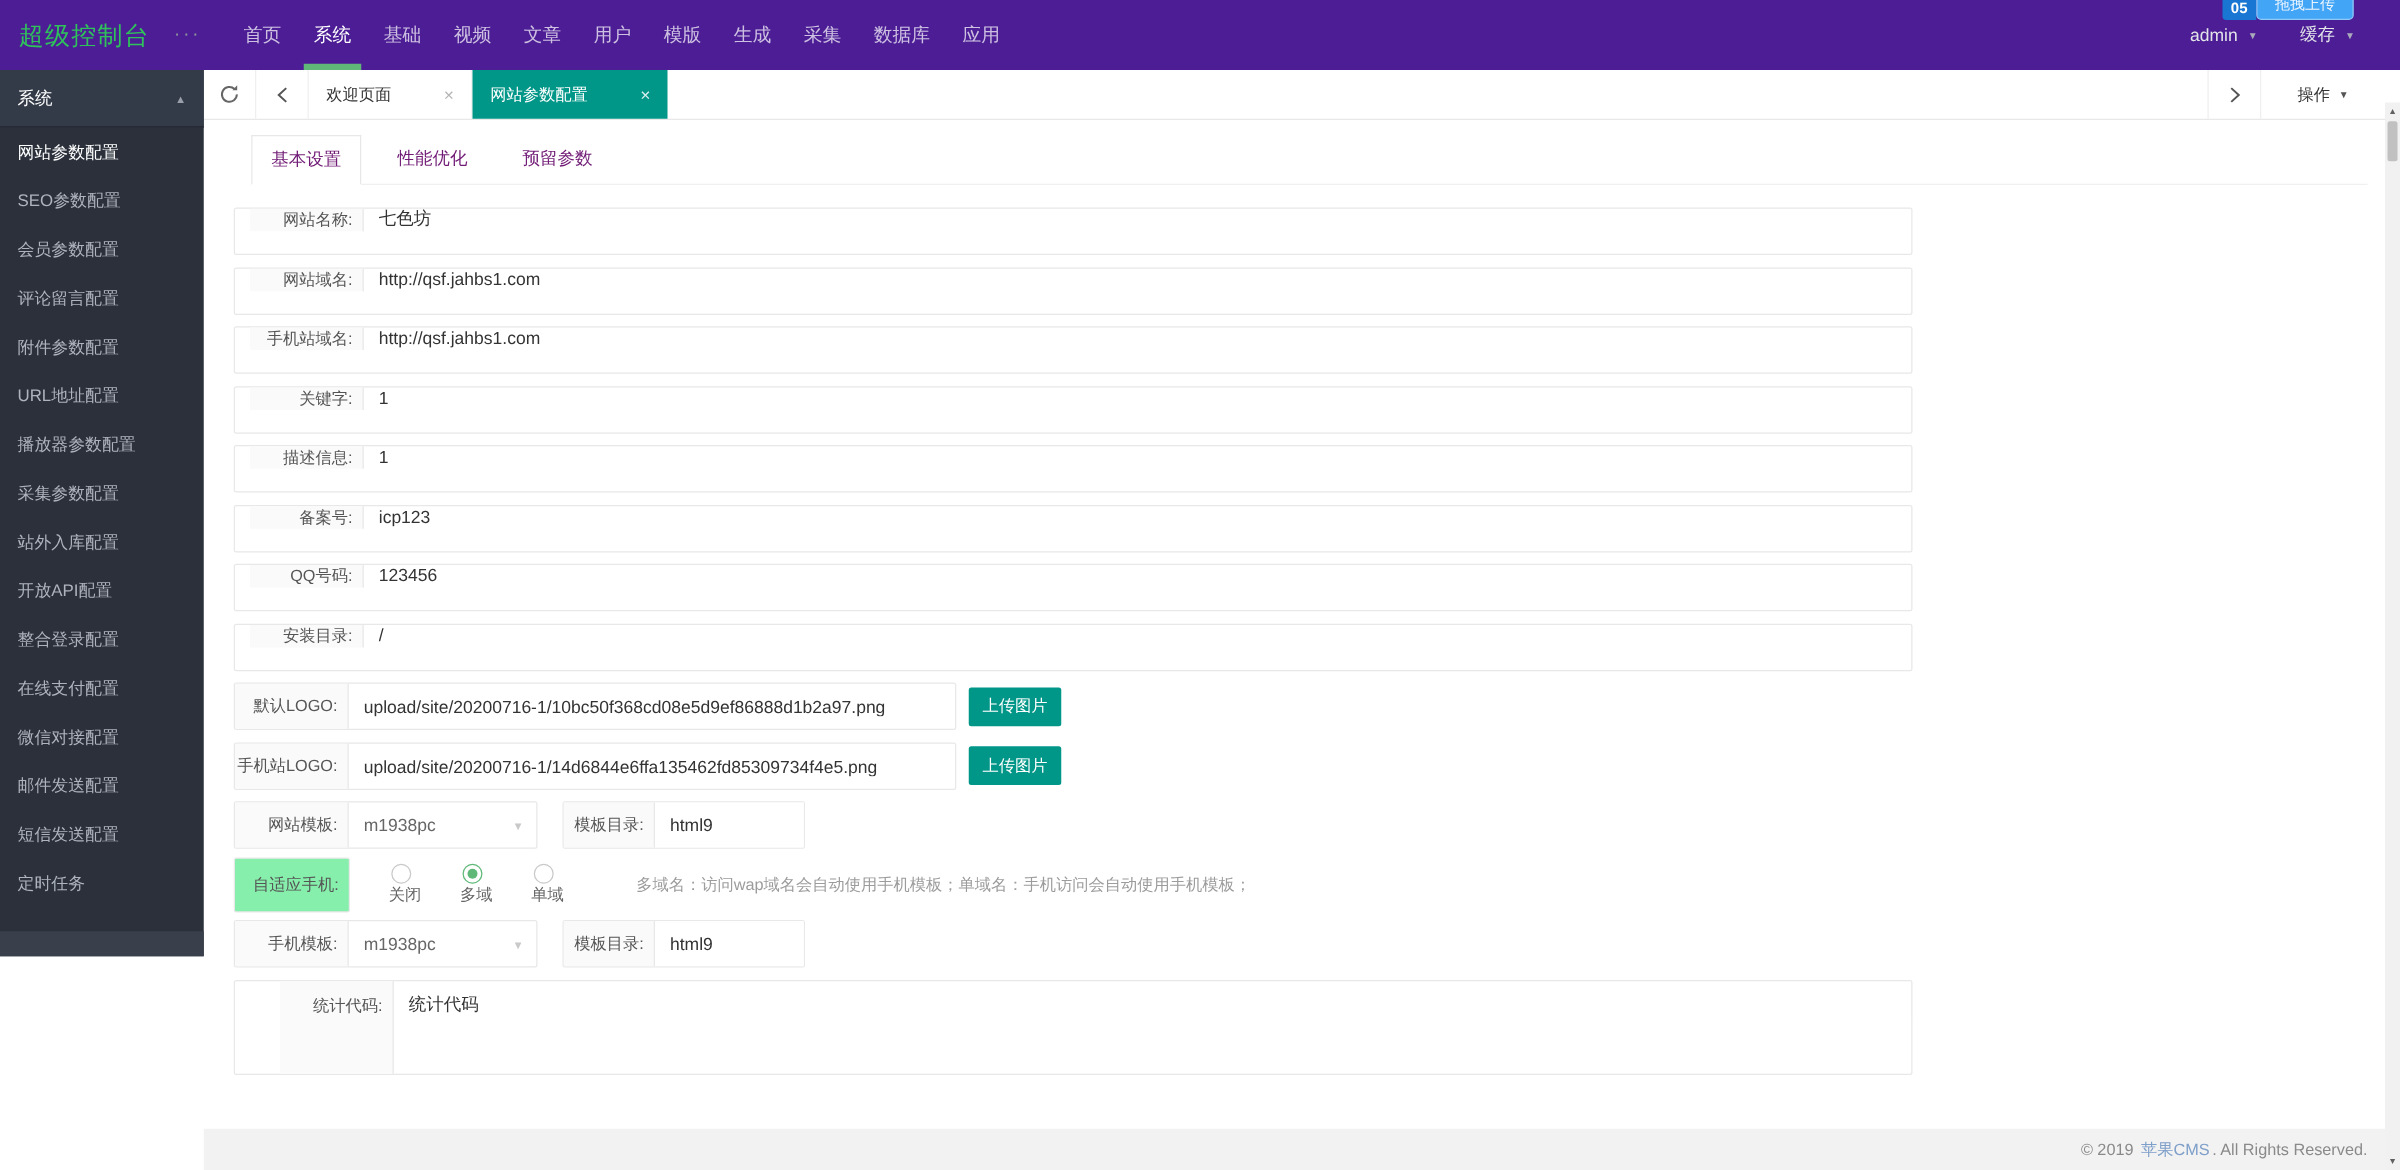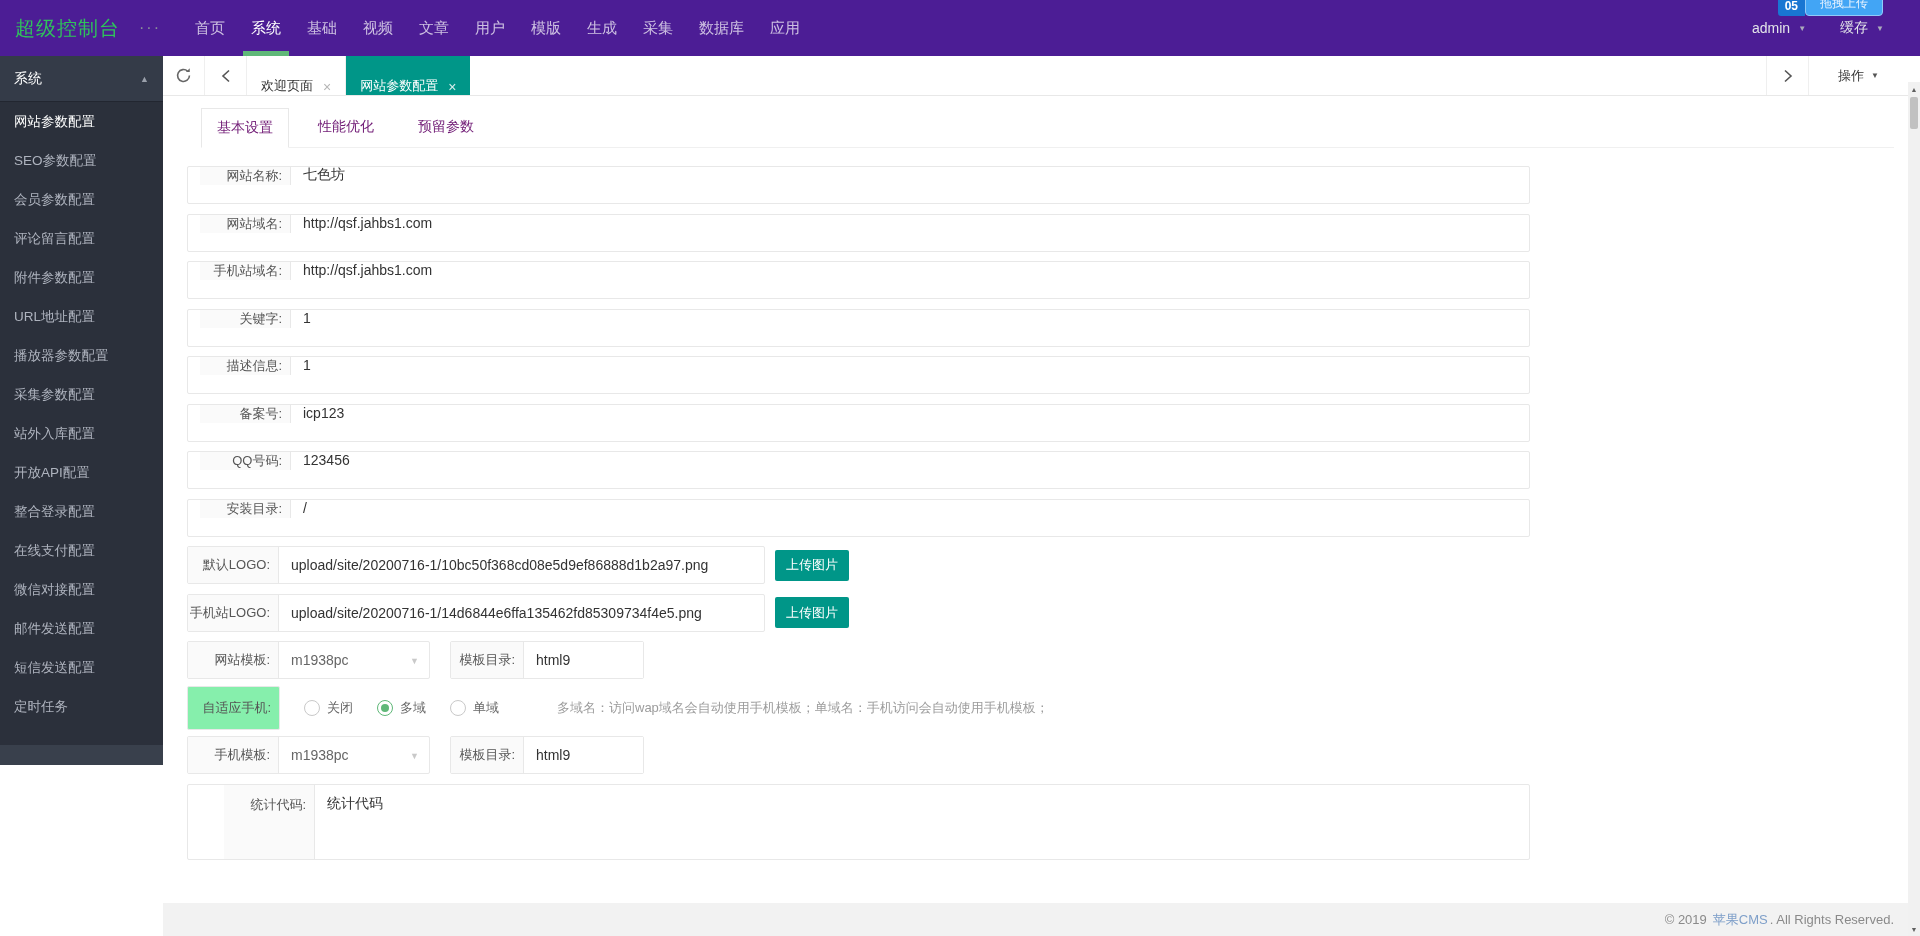--- a/index.html
+++ b/index.html
@@ -27,21 +27,21 @@
   .side-header { height:46px; display:flex; align-items:center; padding:0 14px; color:#fff; font-size:14px; background:#343b48; border-bottom:1px solid #222630; cursor:pointer; }
   .side-header .caret-up { margin-left:auto; font-size:9px; color:#9aa0ab; }
   .side-item { height:39px; line-height:39px; padding-left:14px; font-size:13.5px; color:#aeb3be; cursor:pointer; white-space:nowrap; }
   .side-item.active { color:#ffffff; }
   .side-foot { position:absolute; left:0; bottom:0; width:100%; height:20px; background:#39404c; cursor:pointer; }
 
   
   .tabstrip { position:absolute; left:163px; top:56px; right:12px; height:40px; background:#fff; border-bottom:1px solid #e8e8e8; display:flex; align-items:stretch; z-index:3; }
   .strip-btn { width:42px; display:flex; align-items:center; justify-content:center; border-right:1px solid #efefef; cursor:pointer; color:#666; }
   .strip-tabs { display:flex; align-items:stretch; }
-  .strip-tab { display:flex; align-items:flex-end; padding:0 14px; font-size:13px; color:#333; border-right:1px solid #efefef; cursor:pointer; white-space:nowrap; }
+  .strip-tab { display:flex; align-items:center; padding:0 14px; font-size:13px; color:#333; border-right:1px solid #efefef; cursor:pointer; white-space:nowrap;gap:32px; }
   .strip-tab .close { margin-left:10px; font-size:14px; color:#b5b5b5; cursor:pointer; }
   .strip-tab.active { background:#009688; color:#fff; border-right:none; }
   .strip-tab.active .close { color:rgba(255,255,255,.85); }
   .strip-right { margin-left:auto; display:flex; align-items:stretch; }
   .strip-action { width:100px; display:flex; align-items:center; justify-content:center; gap:7px; border-left:1px solid #efefef; font-size:13px; color:#333; cursor:pointer; }
   .strip-action .caret { color:#555; }
   .strip-btn.right-arrow { border-right:none; border-left:1px solid #efefef; }
 
   
   .content { position:absolute; left:163px; top:96px; right:12px; bottom:33px; background:#fff; overflow:hidden; }
@@ -62,21 +62,21 @@
   .frow-tpl { display:flex; align-items:stretch; height:38px; margin-bottom:9.5px; }
   .tpl-group { display:flex; align-items:stretch; border:1px solid #e8e8e8; border-radius:2px; }
   .select-box { position:relative; width:150px; display:flex; align-items:center; padding-left:12px; font-size:14px; color:#666; cursor:pointer; }
   .select-box .sel-caret { position:absolute; right:10px; top:14px; font-size:9px; color:#c9c9c9; }
   .dir-label { width:73px; }
   .dir-input { width:119px; border:none; outline:none; padding-left:12px; font-size:14px; color:#333; font-family:inherit; }
   .tpl-gap { width:20px; }
 
   .frow-radio { display:flex; align-items:center; height:38px; margin-bottom:9.5px; }
   .radio-label-box { display:flex; align-items:center; justify-content:flex-end; width:93px; height:44px; border:1px solid #e8e8e8; border-radius:2px; background:#86efac; padding-right:8px; font-size:13px; color:#555; }
-  .radio { display:flex; align-items:center; margin-left:24px; cursor:pointer; }
+  .radio { display:flex; align-items:center; margin-left:24px; cursor:pointer;flex-direction:column; }
   .radio-circle { width:16px; height:16px; border:1px solid #c9c9c9; border-radius:50%; background:#fff; display:flex; align-items:center; justify-content:center; }
   .radio.checked .radio-circle { border-color:#5FB878; }
   .radio.checked .radio-circle::after { content:""; width:8px; height:8px; border-radius:50%; background:#5FB878; }
   .radio-text { margin-left:7px; font-size:13px; color:#666; }
   .radio-hint { margin-left:58px; font-size:13px; color:#9c9c9c; }
 
   .frow-code { display:flex; align-items:stretch; height:76px; border:1px solid #e8e8e8; border-radius:2px;padding-left:36px; }
   .code-label { width:91px; flex:none; background:#fafafa; border-right:1px solid #e8e8e8; display:flex; align-items:flex-start; justify-content:flex-end; padding:11px 8px 0 0; font-size:13px; color:#555; }
   .code-area { flex:1; border:none; outline:none; resize:none; padding:10px 12px; font-size:14px; color:#333; font-family:inherit; background:transparent; }
 

